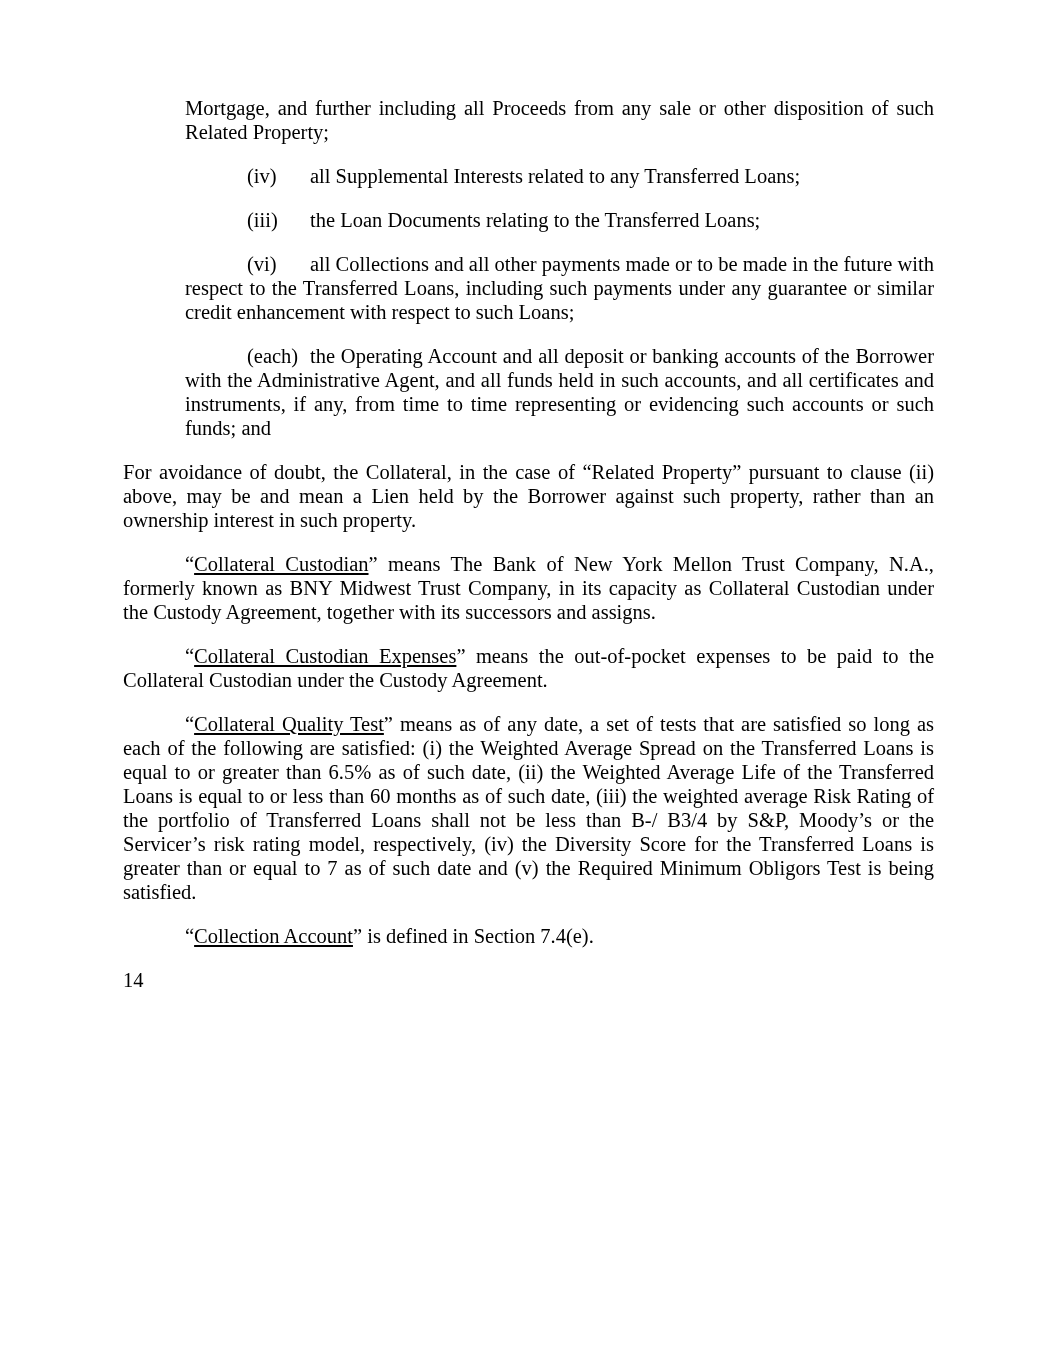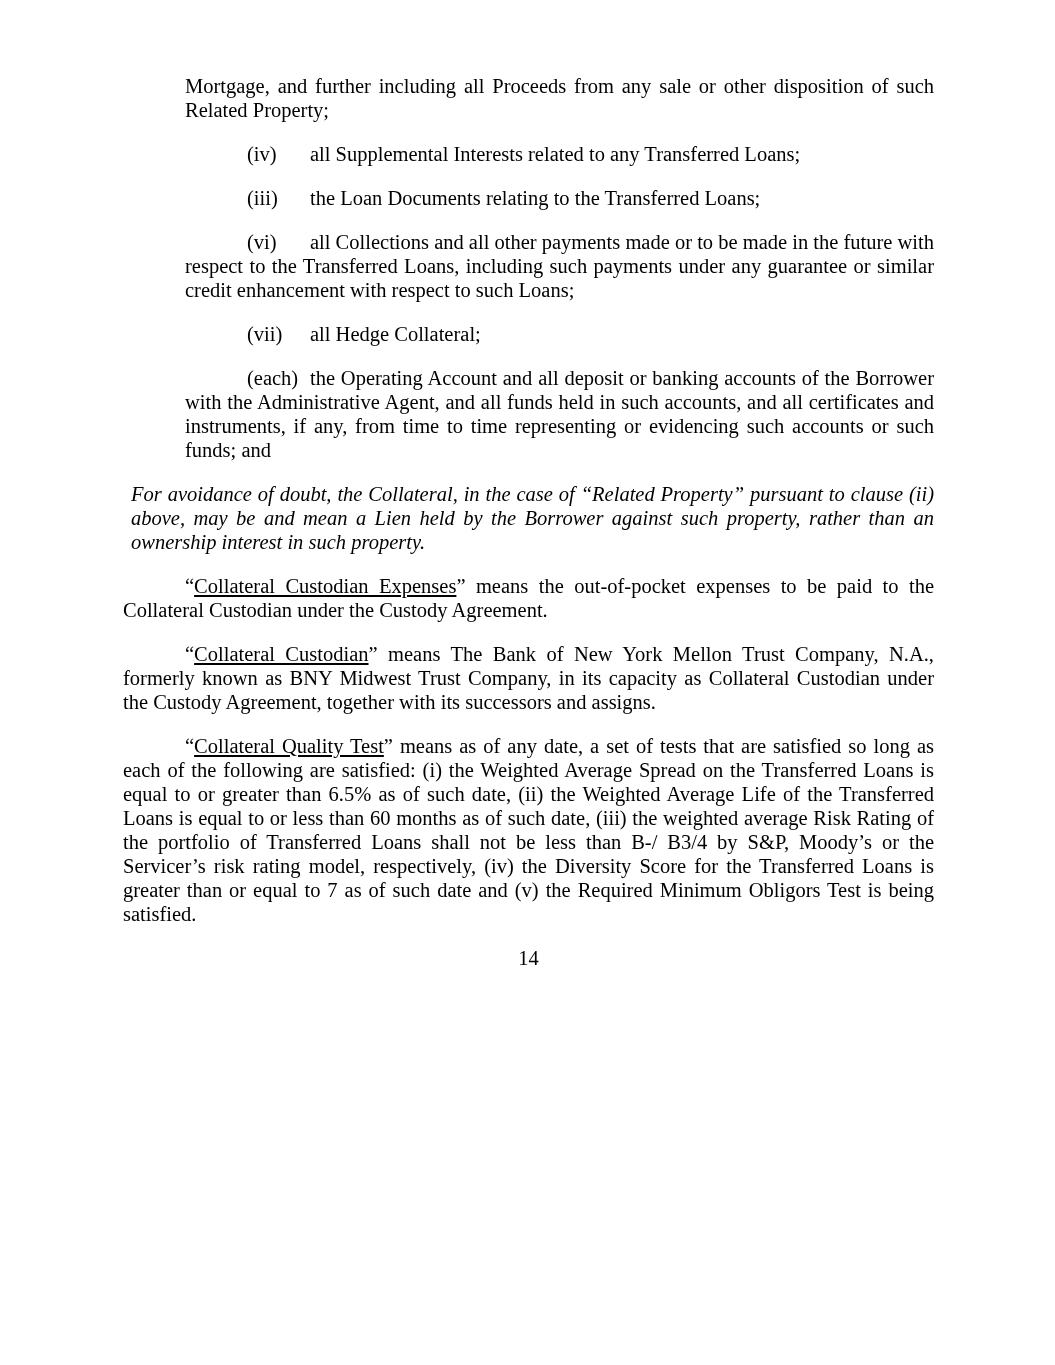--- a/index.html
+++ b/index.html
@@ -6,21 +6,21 @@
     margin: 0;
     padding: 0;
     background: #ffffff;
   }
   .page {
     position: relative;
     width: 1055px;
     height: 1155px;
     background: #ffffff;
     box-sizing: border-box;
-    padding: 74px 121px 0 123px;
+    padding: 96px 121px 0 123px;
     font-family: "Liberation Serif", "DejaVu Serif", serif;
     font-size: 20.5px;
     line-height: 24px;
     color: #000000;
     overflow: hidden;
   }
   .content p {
     margin: 0 0 20px 0;
     text-align: justify;
   }
@@ -33,46 +33,44 @@
     margin-left: 62px;
     text-indent: 62px;
   }
   .clause-num {
     display: inline-block;
     width: 63px;
     text-indent: 0;
   }
   
   p.body {
-    margin-left: 8px;
-    font-style: italic;
+    margin-left: 0;
   }
   
   p.definition {
     text-indent: 62px;
   }
   .underline {
     text-decoration: underline;
   }
   .footer {
-    text-align: center;
     margin-top: 10px;
   }
 </style>
 </head>
 <body>
 
 <div class="page">
   <div class="content">
 
   <p class="continuation">Mortgage, and further including all Proceeds from any sale or other disposition of such Related Property;</p>
       <p class="clause"><span class="clause-num">(iv)</span>all Supplemental Interests related to any Transferred Loans;</p>
       <p class="clause"><span class="clause-num">(iii)</span>the Loan Documents relating to the Transferred Loans;</p>
       <p class="clause"><span class="clause-num">(vi)</span>all Collections and all other payments made or to be made in the future with respect to the Transferred Loans, including such payments under any guarantee or similar credit enhancement with respect to such Loans;</p>
-      <p class="clause"><span class="clause-num">(vii)</span>all Hedge Collateral;</p>
       <p class="clause"><span class="clause-num">(each)</span>the Operating Account and all deposit or banking accounts of the Borrower with the Administrative Agent, and all funds held in such accounts, and all certificates and instruments, if any, from time to time representing or evidencing such accounts or such funds; and</p>
       <p class="body">For avoidance of doubt, the Collateral, in the case of “Related Property” pursuant to clause (ii) above, may be and mean a Lien held by the Borrower against such property, rather than an ownership interest in such property.</p>
+      <p class="definition">“<span class="underline">Collateral Custodian</span>” means The Bank of New York Mellon Trust Company, N.A., formerly known as BNY Midwest Trust Company, in its capacity as Collateral Custodian under the Custody Agreement, together with its successors and assigns.</p>
       <p class="definition">“<span class="underline">Collateral Custodian Expenses</span>” means the out-of-pocket expenses to be paid to the Collateral Custodian under the Custody Agreement.</p>
-      <p class="definition">“<span class="underline">Collateral Custodian</span>” means The Bank of New York Mellon Trust Company, N.A., formerly known as BNY Midwest Trust Company, in its capacity as Collateral Custodian under the Custody Agreement, together with its successors and assigns.</p>
       <p class="definition">“<span class="underline">Collateral Quality Test</span>” means as of any date, a set of tests that are satisfied so long as each of the following are satisfied:  (i) the Weighted Average Spread on the Transferred Loans is equal to or greater than 6.5% as of such date, (ii) the Weighted Average Life of the Transferred Loans is equal to or less than 60 months as of such date, (iii) the weighted average Risk Rating of the portfolio of Transferred Loans shall not be less than B-/ B3/4 by S&amp;P, Moody’s or the Servicer’s risk rating model, respectively, (iv) the Diversity Score for the Transferred Loans is greater than or equal to 7 as of such date and (v) the Required Minimum Obligors Test is being satisfied.</p>
+      <p class="definition">“<span class="underline">Collection Account</span>” is defined in Section 7.4(e).</p>
     </div>
   <div class="footer">14</div>
 </div>
 
 </body></html>

